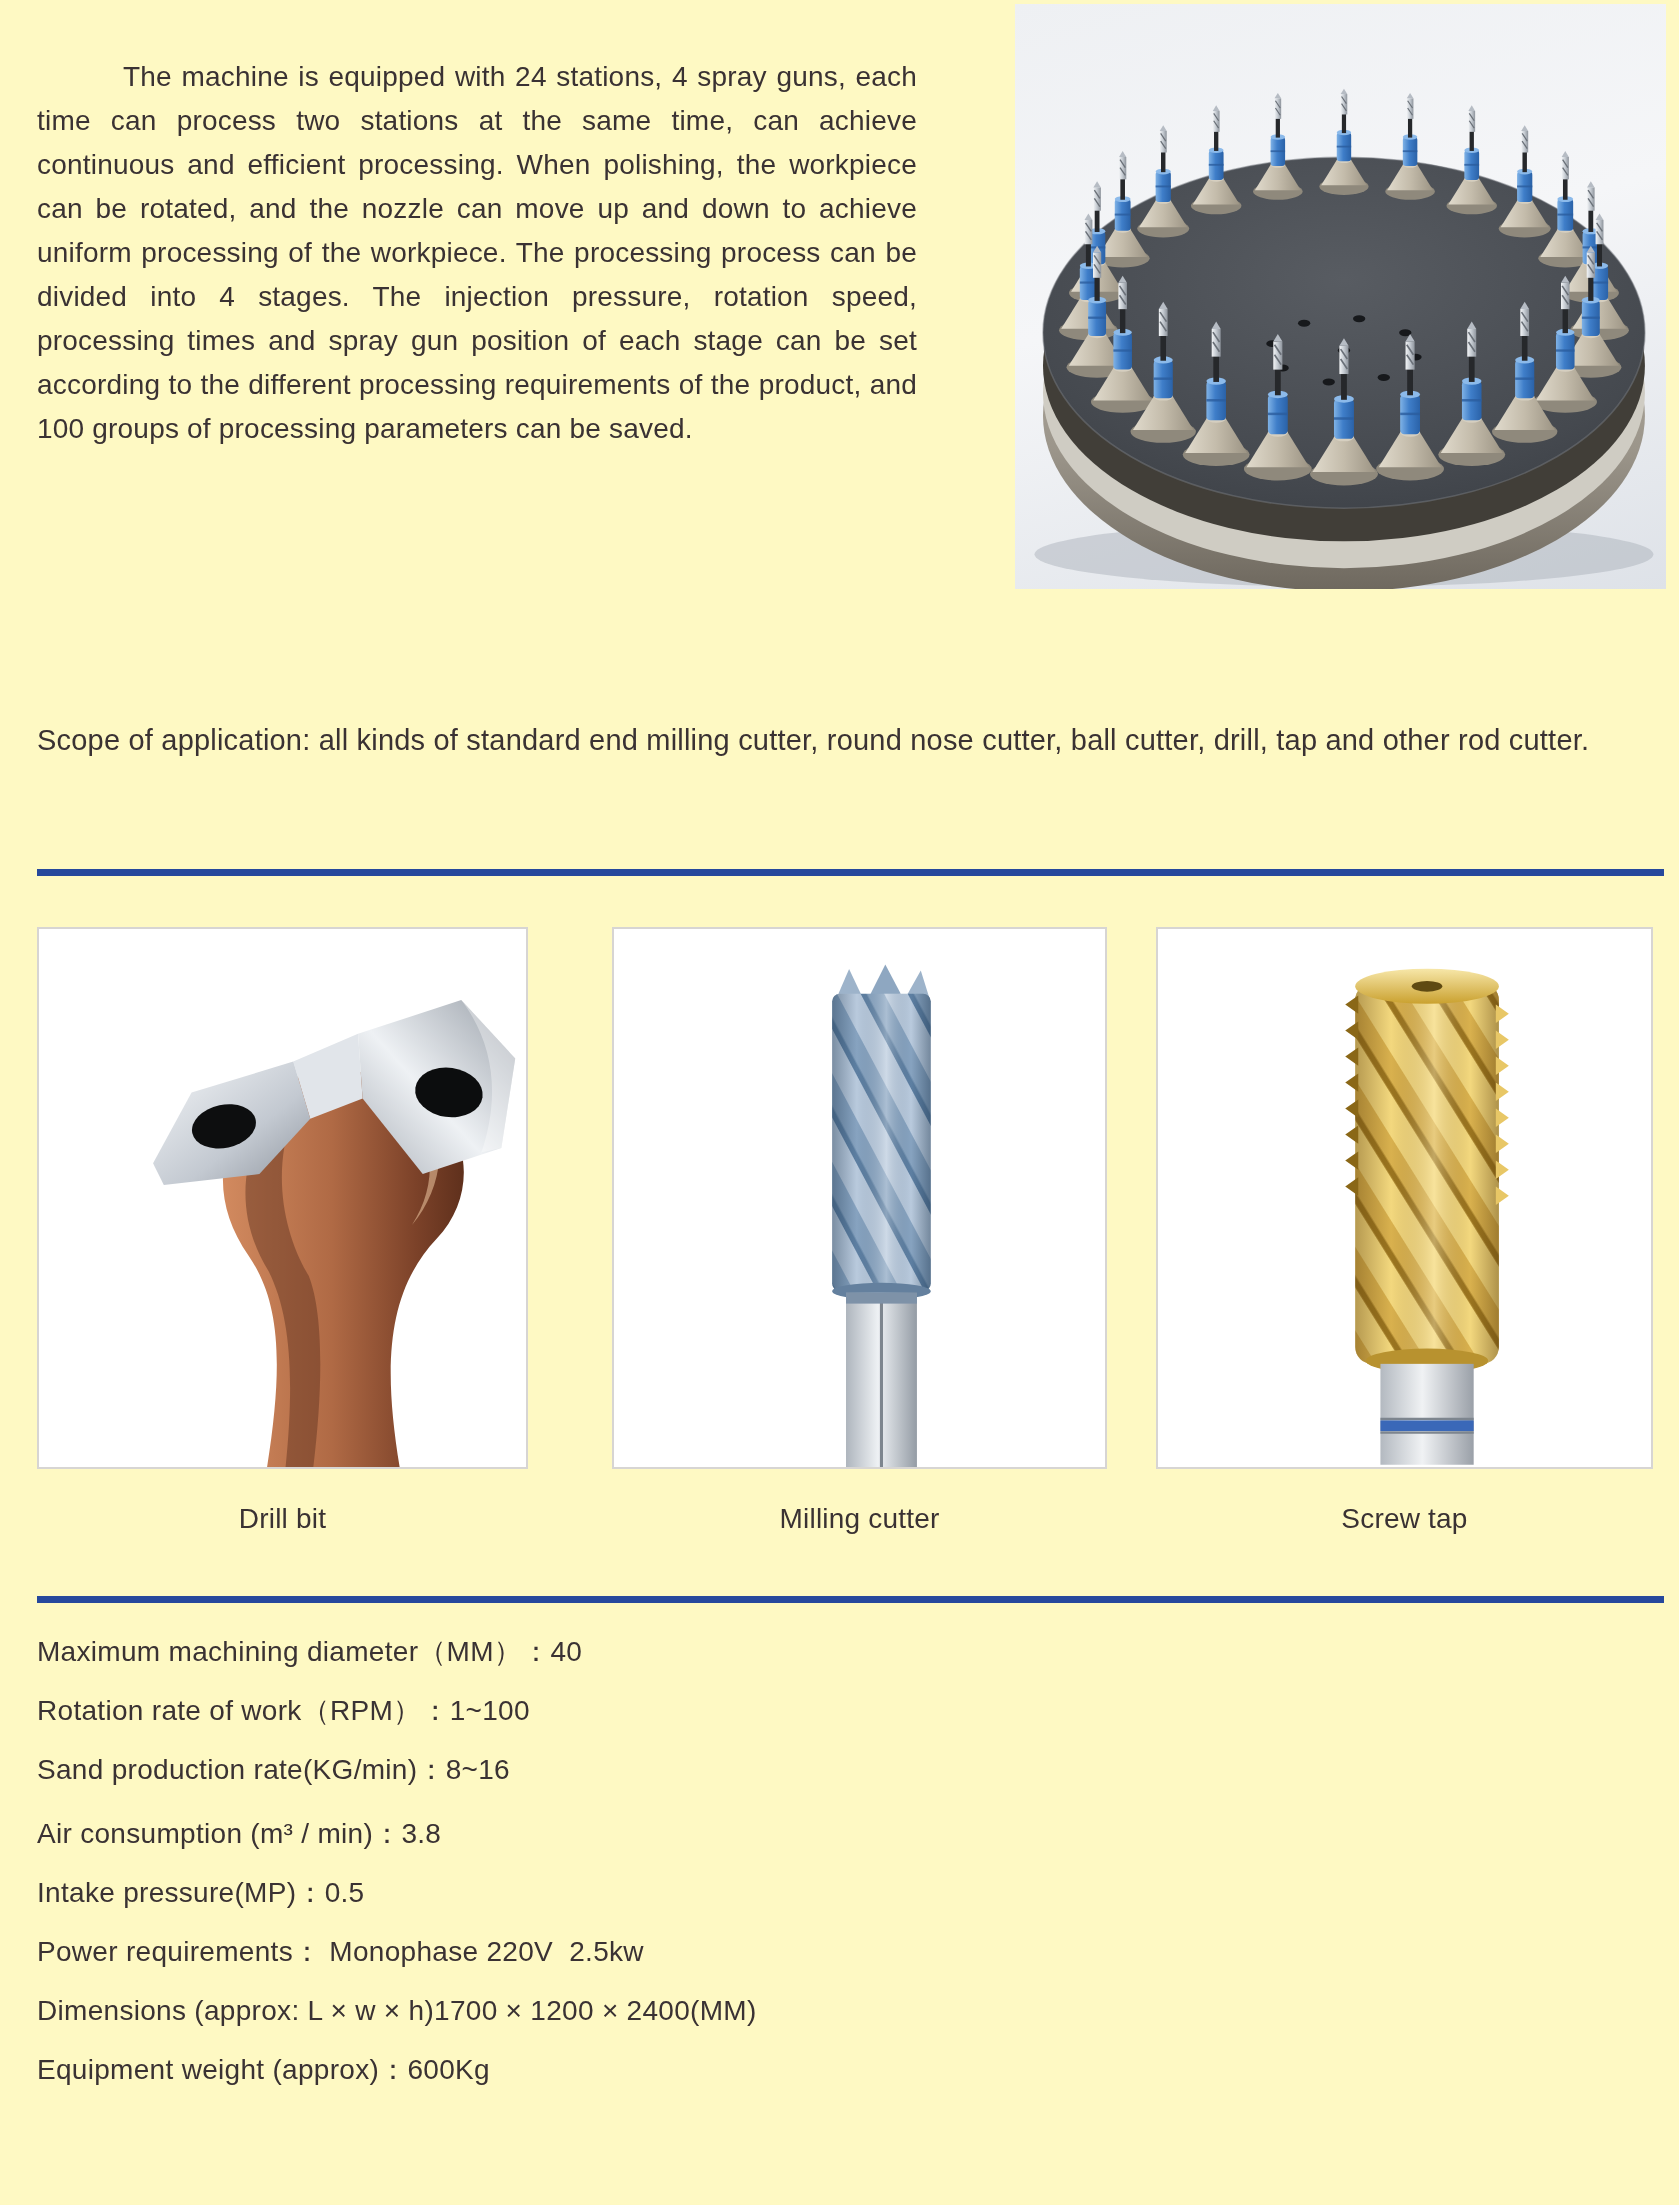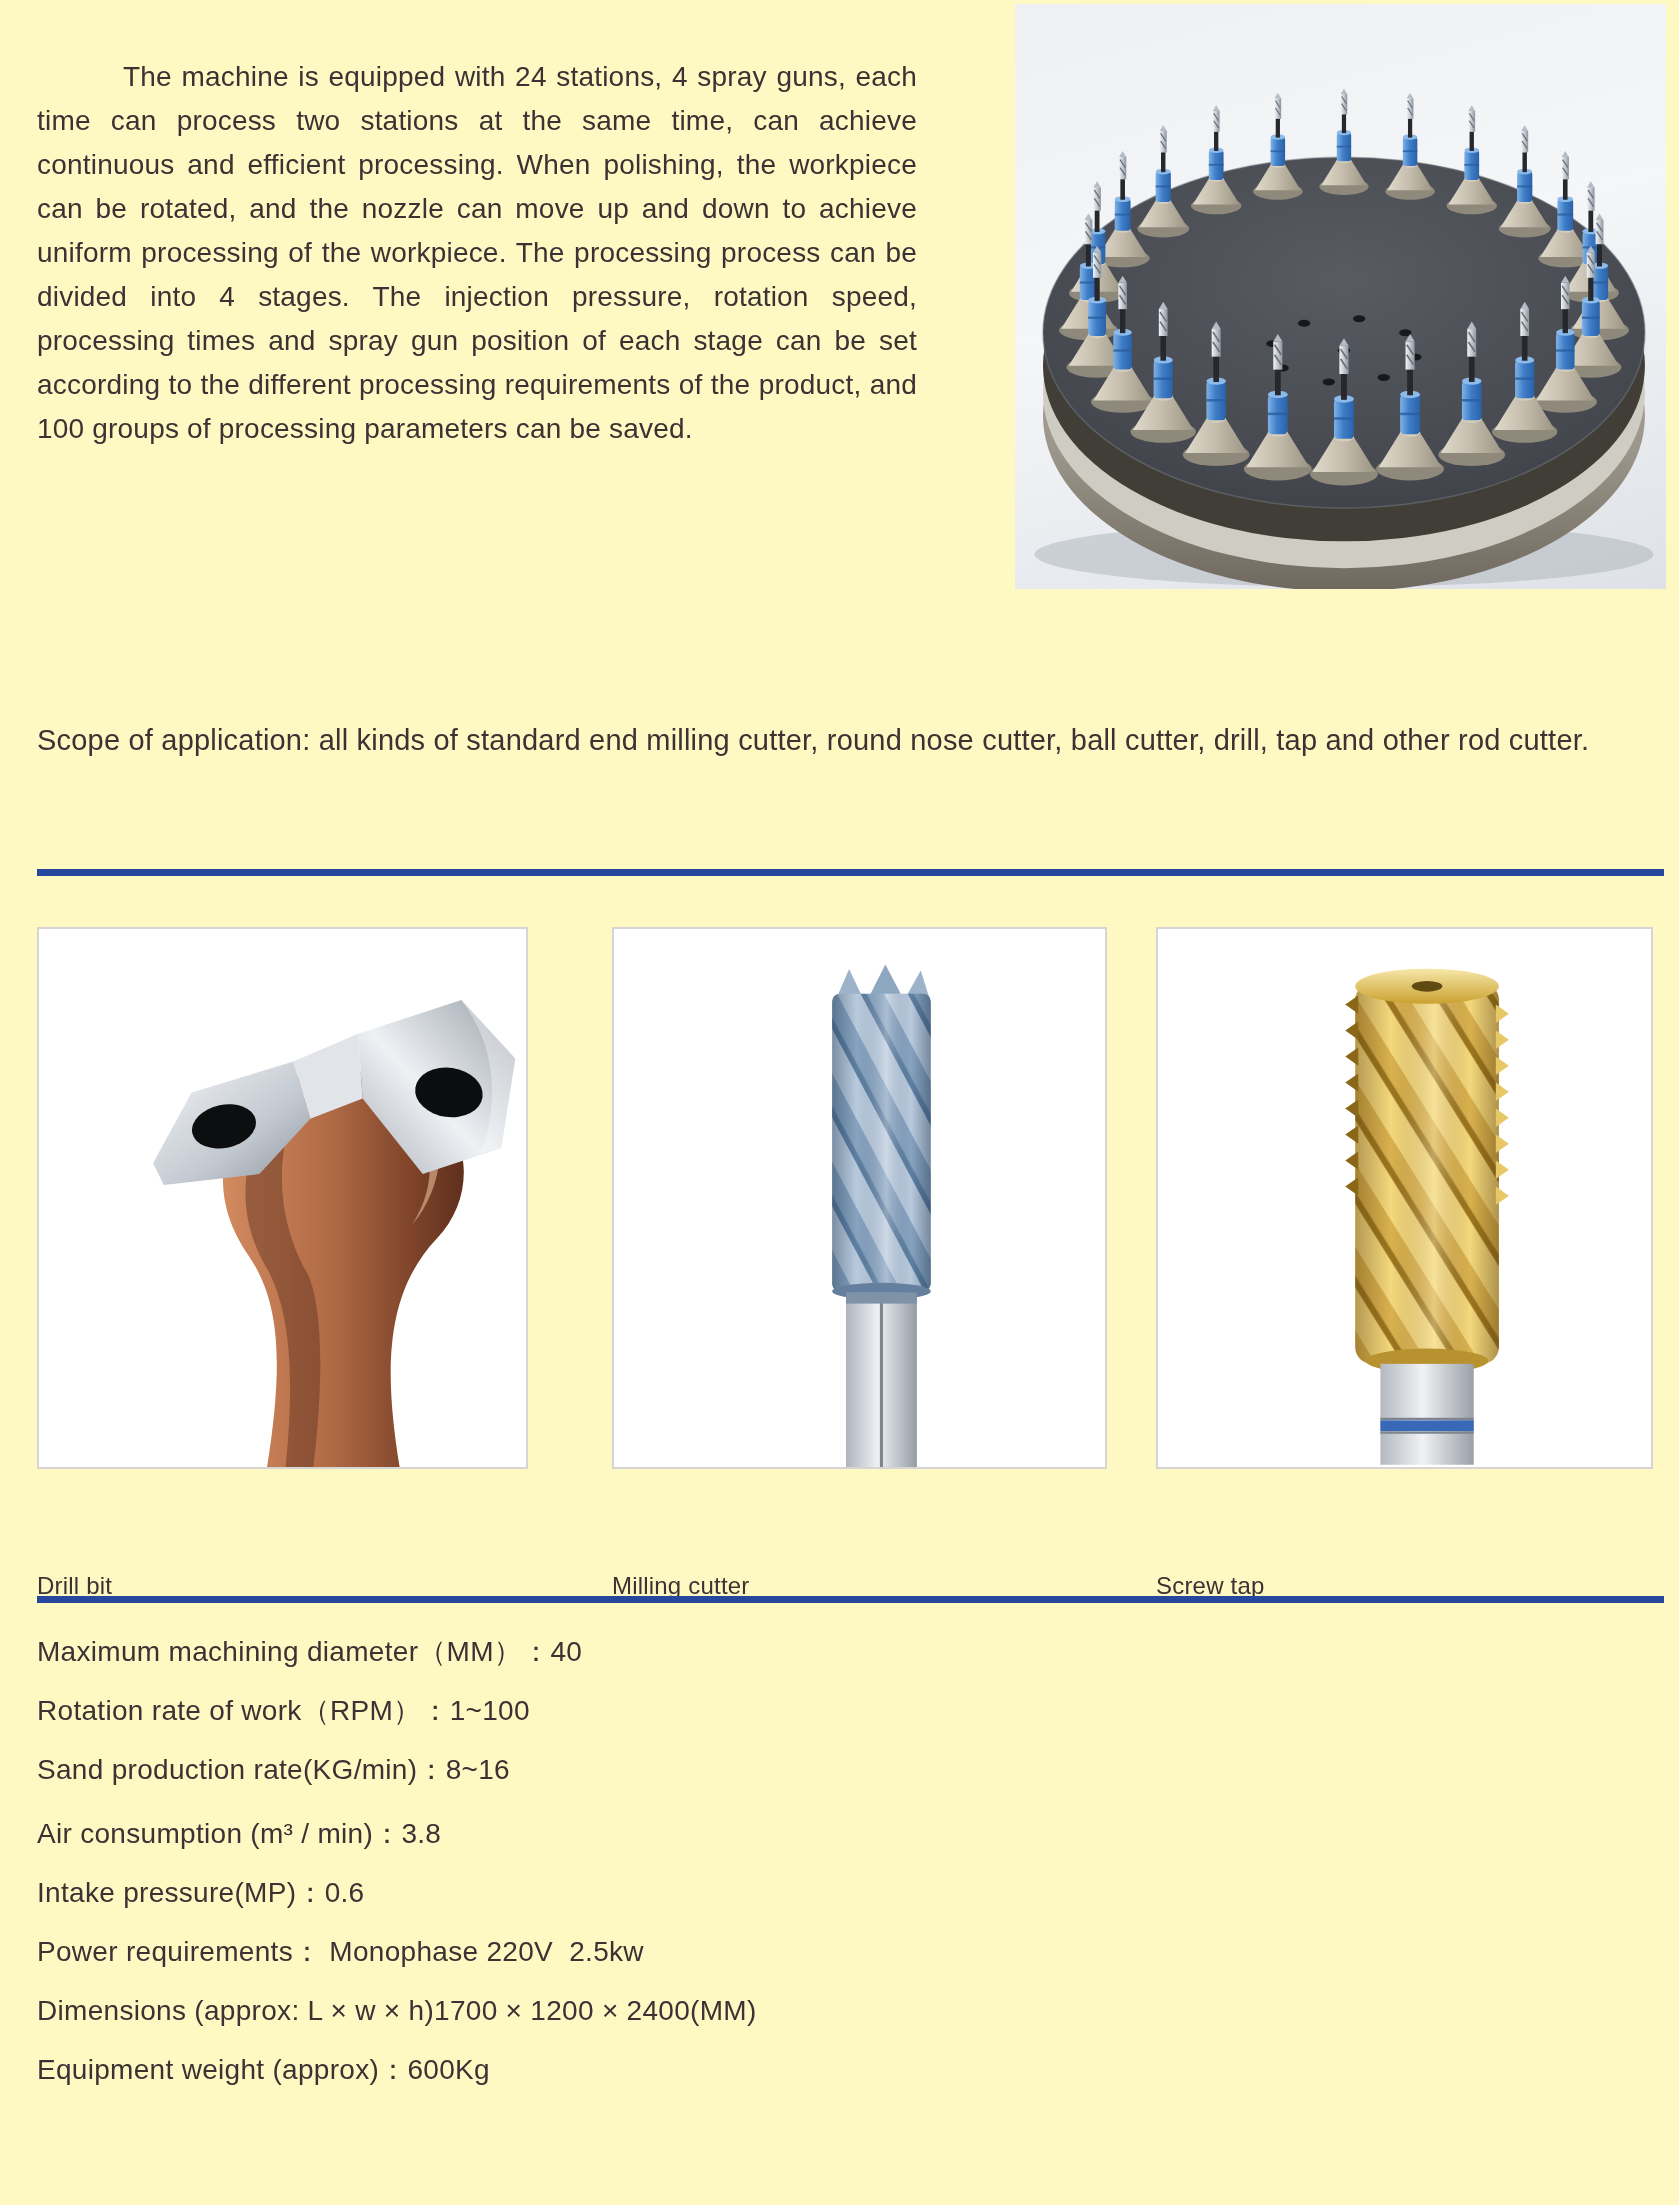--- a/index.html
+++ b/index.html
@@ -34,22 +34,22 @@
   .rule-2{top:1596px;}
   .product-box{
     position:absolute;top:927px;height:542px;
     background:#ffffff;border:2.3px solid #d7d5d3;box-sizing:border-box;
   }
   .product-box svg{display:block;width:100%;height:100%;}
   .box-1{left:37px;width:491px;}
   .box-2{left:612px;width:495px;}
   .box-3{left:1156px;width:497px;}
   .caption{
-    position:absolute;top:1569px;
-    font-size:24px;line-height:34px;
+    position:absolute;top:1502px;
+    font-size:28px;line-height:34px;text-align:center;
     letter-spacing:0.2px;
   }
   .cap-1{left:37px;width:491px;}
   .cap-2{left:612px;width:495px;}
   .cap-3{left:1156px;width:497px;}
   .specs{
     position:absolute;left:37px;top:1622px;width:1618px;
     font-size:28px;letter-spacing:0.3px;
   }
   .spec-line{height:59px;line-height:59px;white-space:pre;}
@@ -296,20 +296,20 @@
   <div class="caption cap-2">Milling cutter</div>
   <div class="caption cap-3">Screw tap</div>
 
   <div class="rule rule-2"></div>
 
   <div class="specs">
     <div class="spec-line">Maximum machining diameter（MM）：40</div>
     <div class="spec-line">Rotation rate of work（RPM）：1~100</div>
     <div class="spec-line">Sand production rate(KG/min)：8~16</div>
     <div class="spec-line gap">Air consumption (m³ / min)：3.8</div>
-    <div class="spec-line">Intake pressure(MP)：0.6</div>
+    <div class="spec-line">Intake pressure(MP)：0.5</div>
     <div class="spec-line">Power requirements： Monophase 220V  2.5kw</div>
     <div class="spec-line">Dimensions (approx: L × w × h)1700 × 1200 × 2400(MM)</div>
     <div class="spec-line">Equipment weight (approx)：600Kg</div>
   </div>
 
 </div>
 
 
 </body></html>

